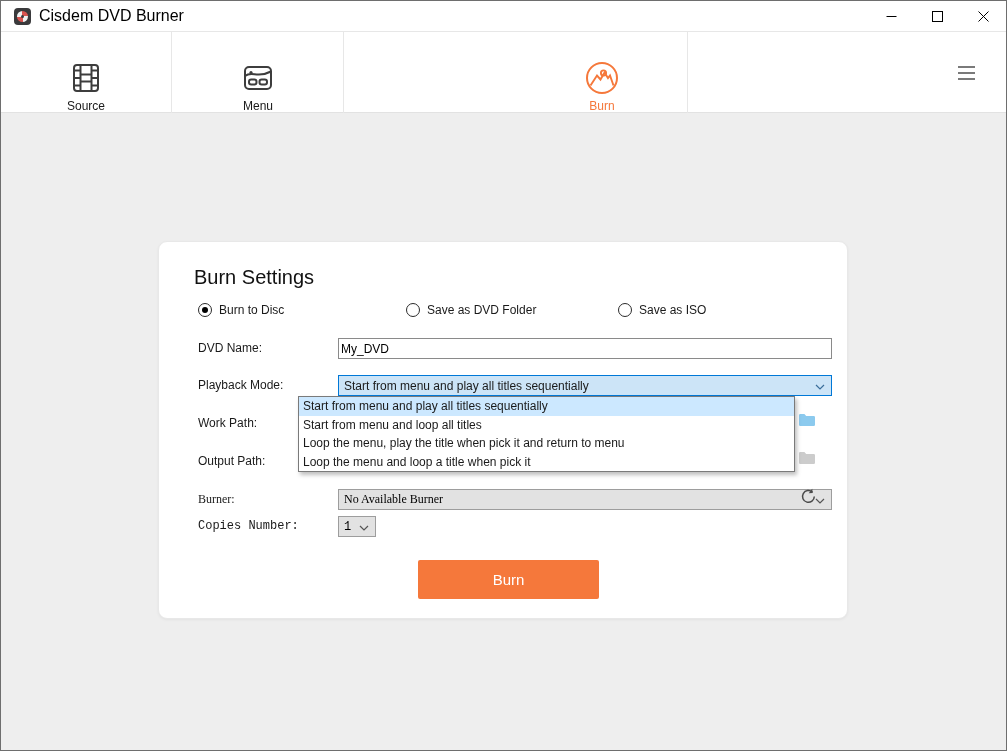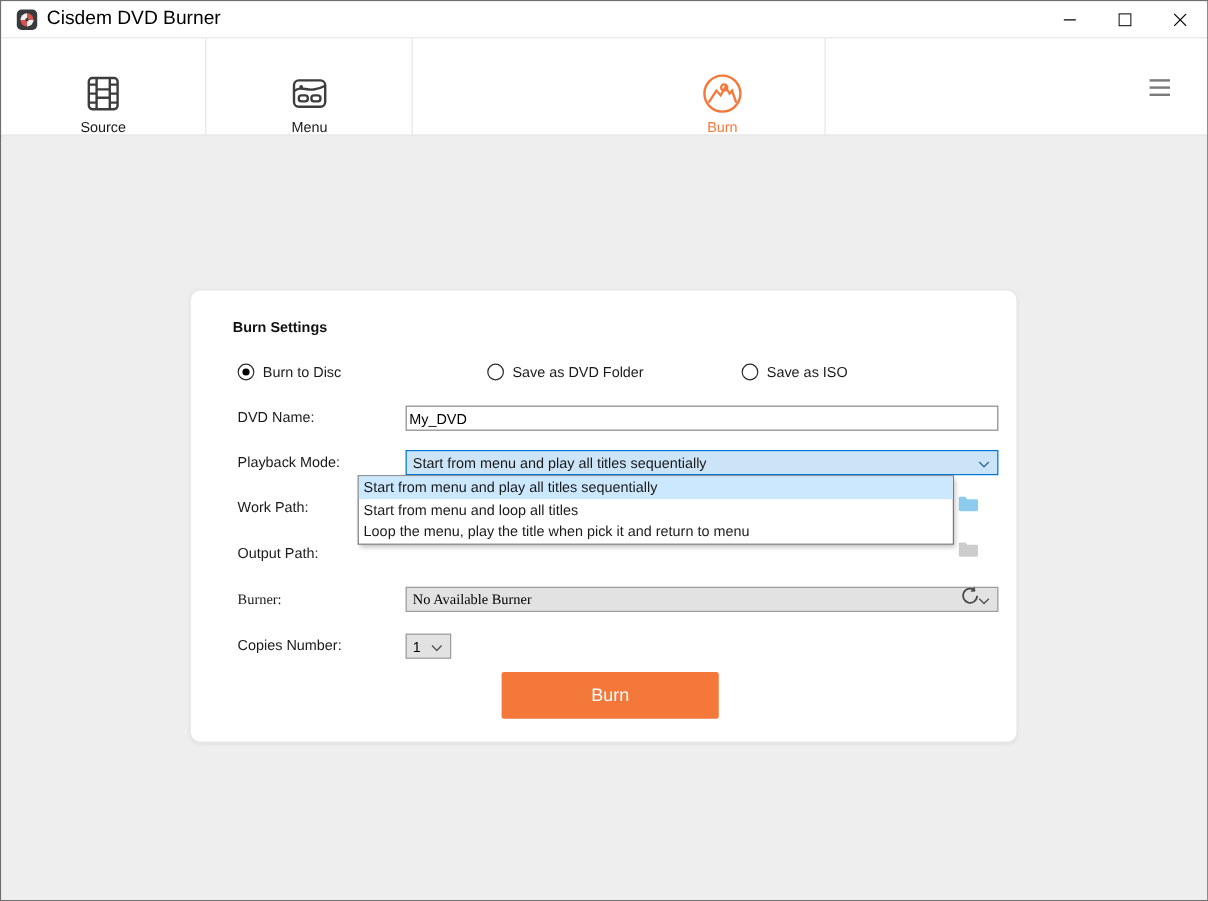--- a/index.html
+++ b/index.html
@@ -52,21 +52,21 @@
   .tab.active .tlabel { color: #f5783b; }
   .hamburger { position: absolute; right: 31px; top: 34px; width: 17px; cursor: default; }
   .hamburger div { height: 2px; background: #7a7a7a; margin-bottom: 4px; }
   
   .content { position: absolute; top: 113px; left: 0; right: 0; bottom: 0; background: #eeeeee; }
   .card {
     position: absolute; left: 157px; top: 127px; width: 690px; height: 378px;
     background: #ffffff; border: 1px solid #e8e8e8; border-radius: 9px;
     box-shadow: 0 1px 3px rgba(0,0,0,0.05);
   }
-  .card-title { position: absolute; left: 35px; top: 24px; font-size: 12px; font-weight: 700; color: #111; }
+  .card-title { position: absolute; left: 35px; top: 24px; font-size: 20px; font-weight: 400; color: #111; }
   
   .radio-row { position: absolute; left: 0; top: 61px; width: 100%; height: 18px; }
   .radio { position: absolute; display: flex; align-items: center; gap: 7px; cursor: default; }
   .radio .rdot {
     width: 14px; height: 14px; border: 1px solid #2b2b2b; border-radius: 50%;
     background: #fff; position: relative; flex: 0 0 auto;
   }
   .radio.checked .rdot::after {
     content: ""; position: absolute; left: 3px; top: 3px; width: 6px; height: 6px;
     border-radius: 50%; background: #000;
@@ -75,21 +75,21 @@
   .radio:nth-child(2) { left: 247px; }
   .radio:nth-child(3) { left: 459px; }
   
   .frow { position: absolute; left: 39px; height: 21px; width: 622px; }
   .frow .flabel { position: absolute; left: 0; top: 0; line-height: 21px; color: #1a1a1a; }
   .row-dvd    { top: 96px; }
   .row-play   { top: 133px; }
   .row-work   { top: 171px; }
   .row-output { top: 209px; }
   .row-burner { top: 247px; font-family: Liberation Serif, serif; }
-  .row-copies { top: 286px; }
+  .row-copies { top: 274px; font-family: Liberation Mono, monospace; }
   .text-input {
     position: absolute; left: 140px; top: 0; width: 494px; height: 21px;
     border: 1px solid #8a8a8a; background: #fff; font: 12px "Liberation Sans", sans-serif;
     padding: 0 2px; color: #000; outline: none;
   }
   .combo {
     position: absolute; left: 140px; top: 0; width: 494px; height: 21px;
     display: flex; align-items: center; padding: 0 20px 0 5px; cursor: default;
   }
   .combo .cval { white-space: nowrap; overflow: hidden; }
@@ -274,17 +274,18 @@
           </svg>
         </div>
       </div>
 
       <button class="burn-btn">Burn</button>
 
       <div class="dd-list">
         <div class="dd-item highlighted">Start from menu and play all titles sequentially</div>
         <div class="dd-item">Start from menu and loop all titles</div>
         <div class="dd-item">Loop the menu, play the title when pick it and return to menu</div>
+        <div class="dd-item">Loop the menu and loop a title when pick it</div>
       </div>
 
     </div>
   </div>
 </div>
 
 </body></html>

